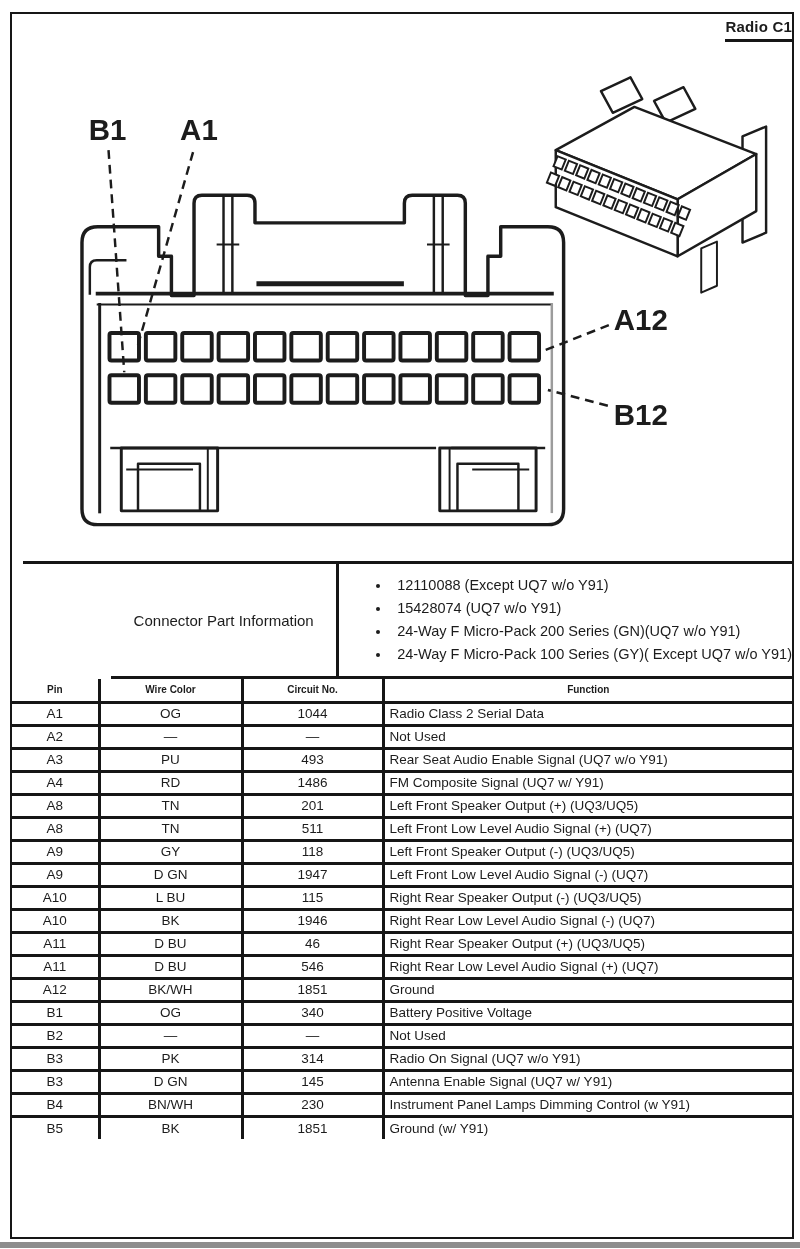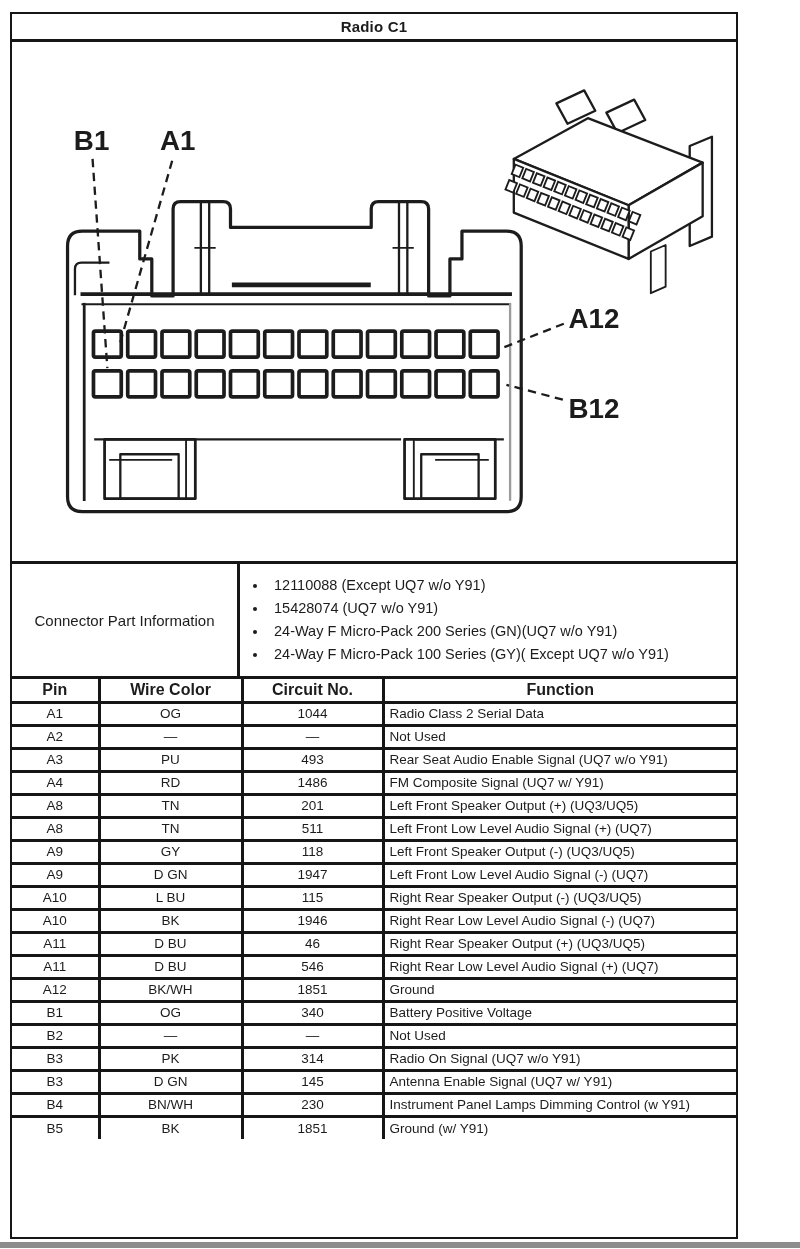--- a/index.html
+++ b/index.html
@@ -2,48 +2,48 @@
 <html><head>
 <meta charset="utf-8">
 <style>
   * { margin:0; padding:0; box-sizing:border-box; }
   html,body { background:#ffffff; }
   body {
     width:800px; height:1249px; position:relative;
     font-family:"Liberation Sans", sans-serif; color:#1c1c1c;
   }
   .frame {
-    position:absolute; left:10px; top:12px; width:728px; height:1227px;
+    position:absolute; left:10px; top:12px; width:784px; height:1227px;
     border:2.5px solid #161616; background:#fff;
-    display:flex; flex-direction:column;
+    display:flex; flex-direction:column;align-items:flex-end;
   }
   .title-row {
     height:28px; flex:0 0 28px; border-bottom:3px solid #161616;
     display:flex; align-items:center; justify-content:center;
     font-weight:bold; font-size:15px; letter-spacing:0.2px;
   }
   .diagram-row { flex:0 0 522px; border-bottom:3px solid #161616; position:relative; overflow:hidden; }
   .diagram-row svg { display:block; width:100%; height:100%; }
   .info-row { flex:0 0 115px; border-bottom:3px solid #161616; display:flex; }
   .info-label {
     flex:0 0 228px; border-right:3px solid #161616;
     display:flex; align-items:center; justify-content:center;
     font-weight:normal; font-size:15px; text-align:center; padding:0 14px;
   }
   .info-bullets { flex:1 1 auto; display:flex; align-items:center; }
-  .info-bullets ul { list-style:disc; margin-left:28px; font-size:14.5px; line-height:23px; }
+  .info-bullets ul { list-style:disc; margin-left:52px; font-size:14.5px; line-height:23px; }
   .info-bullets li { padding-left:6px; }
   .table-wrap { flex:1 1 auto; overflow:hidden; }
   table { width:100%; border-collapse:collapse; table-layout:fixed; }
   th, td {
     border:3px solid #161616; height:23px; font-size:13.5px;
     text-align:center; vertical-align:middle; padding:0 2px;
     white-space:nowrap; overflow:hidden;
   }
-  th { font-size:16px; font-weight:bold; }
+  th { font-size:10px; font-weight:bold; }
   td.fn, th.fn { text-align:left; padding-left:5px;margin-left:38px; }
   tr > *:first-child { border-left:none; }
   tr > *:last-child { border-right:none; }
   tr:last-child > * { border-bottom:none; }
   thead tr > * { border-top:none; }
   .bottom-bar { position:absolute; left:0; top:1242px; width:800px; height:6px; background:#8d8d8d; }
 
   
   .ln { fill:none; stroke:#1c1c1c; stroke-linejoin:round; stroke-linecap:square; }
   .fillw { fill:#ffffff; }

